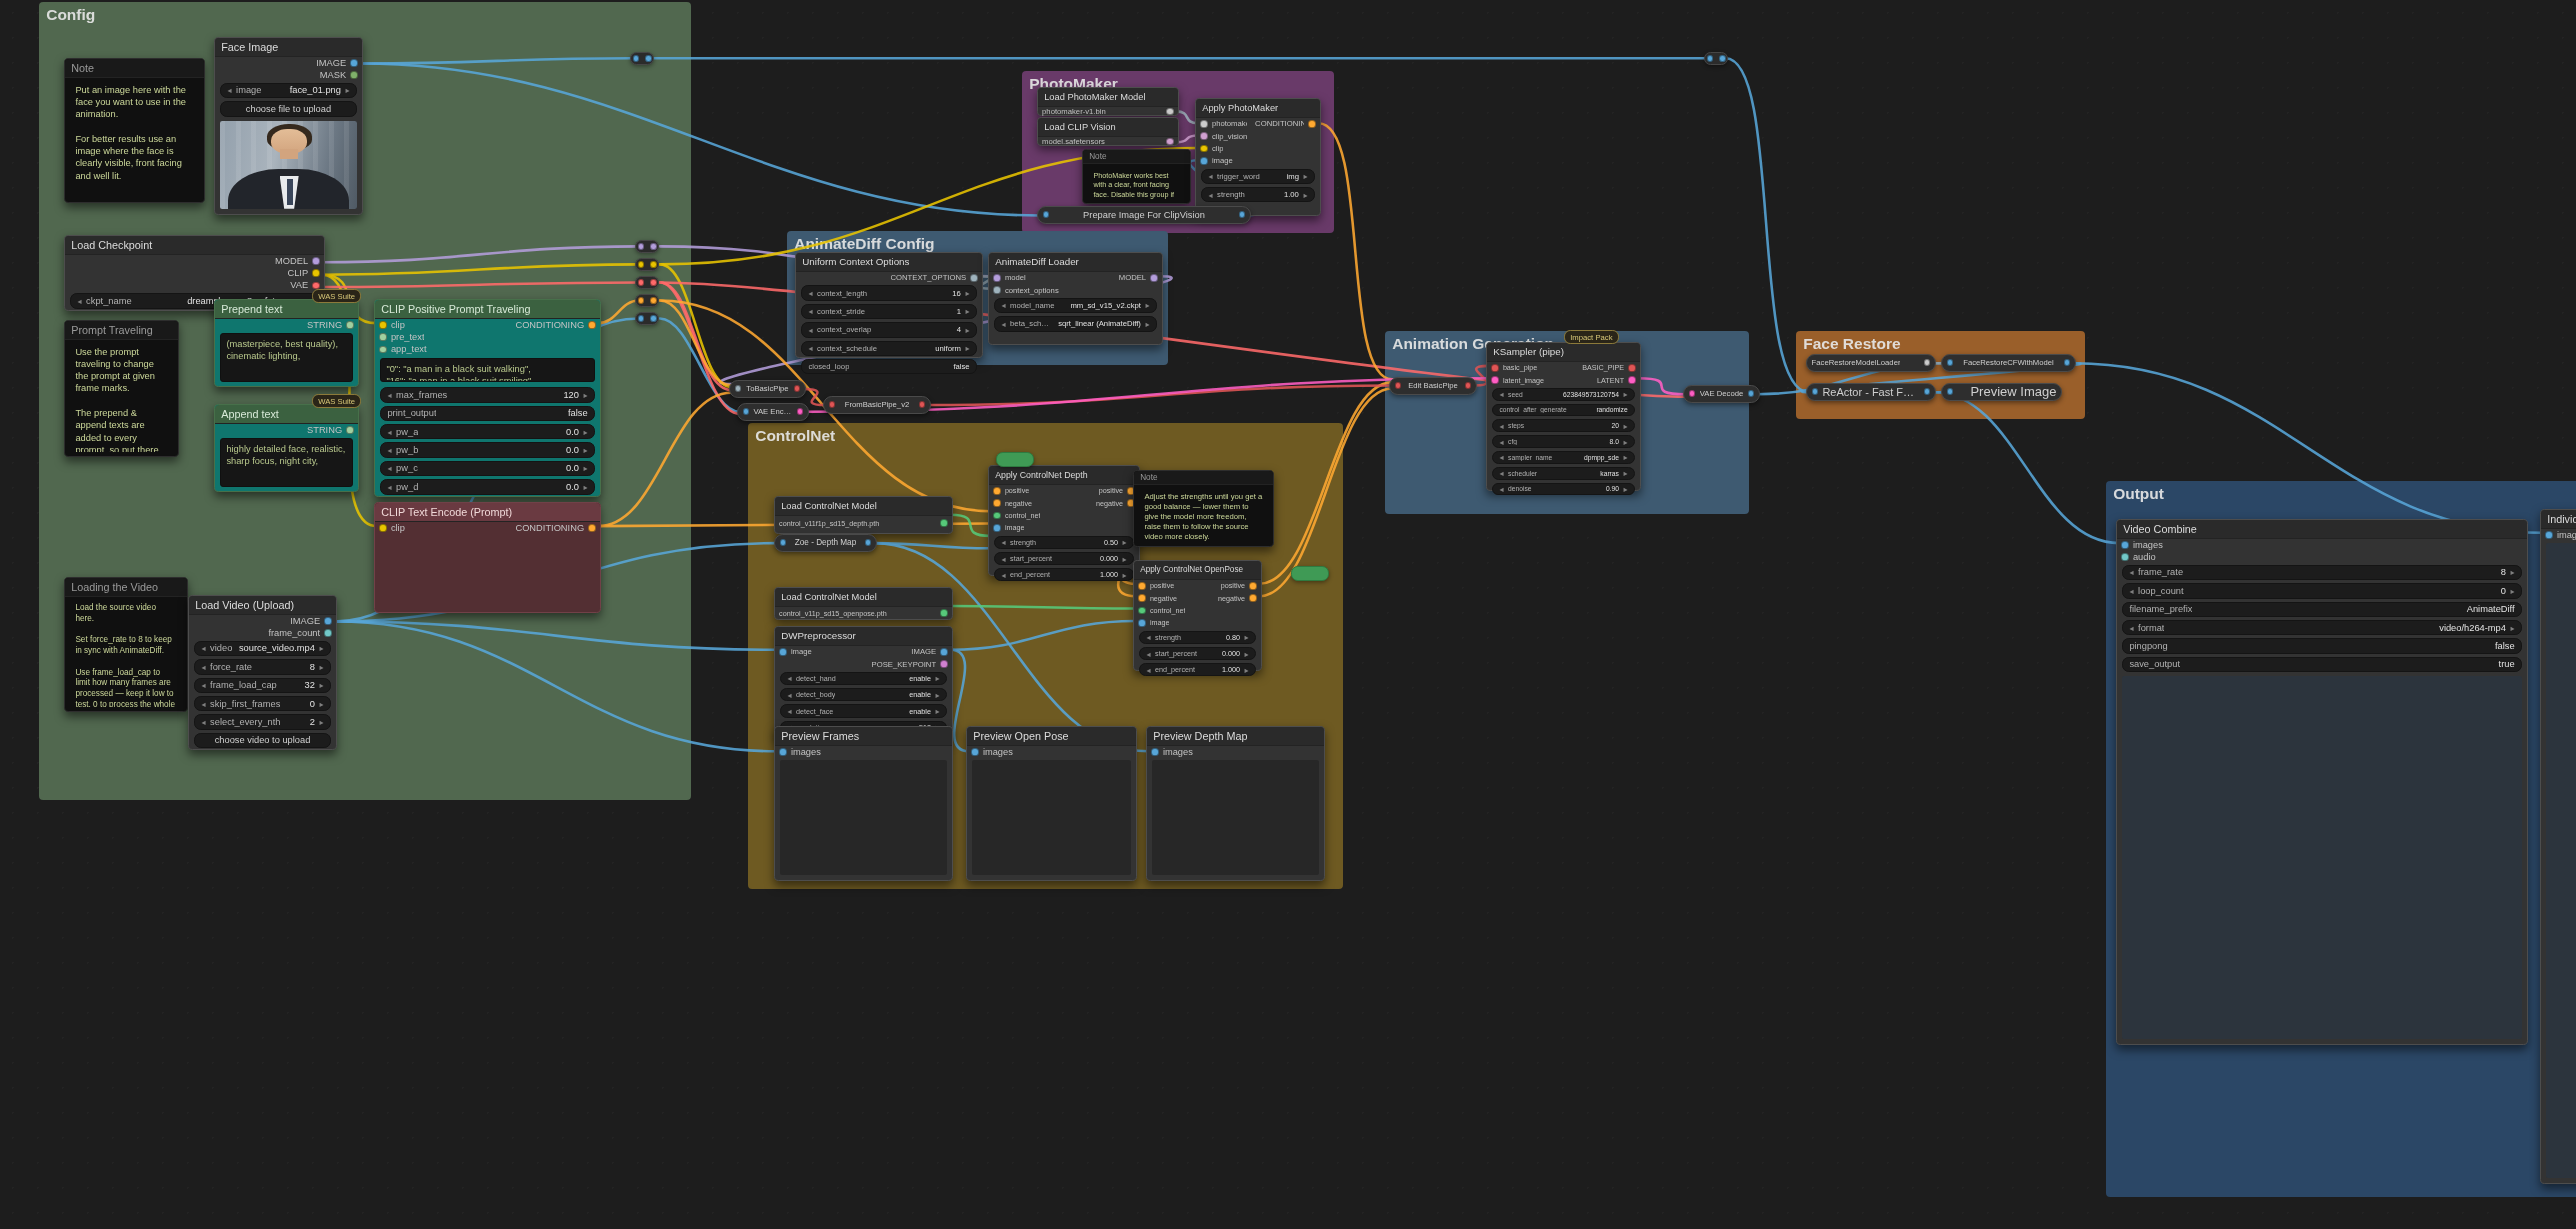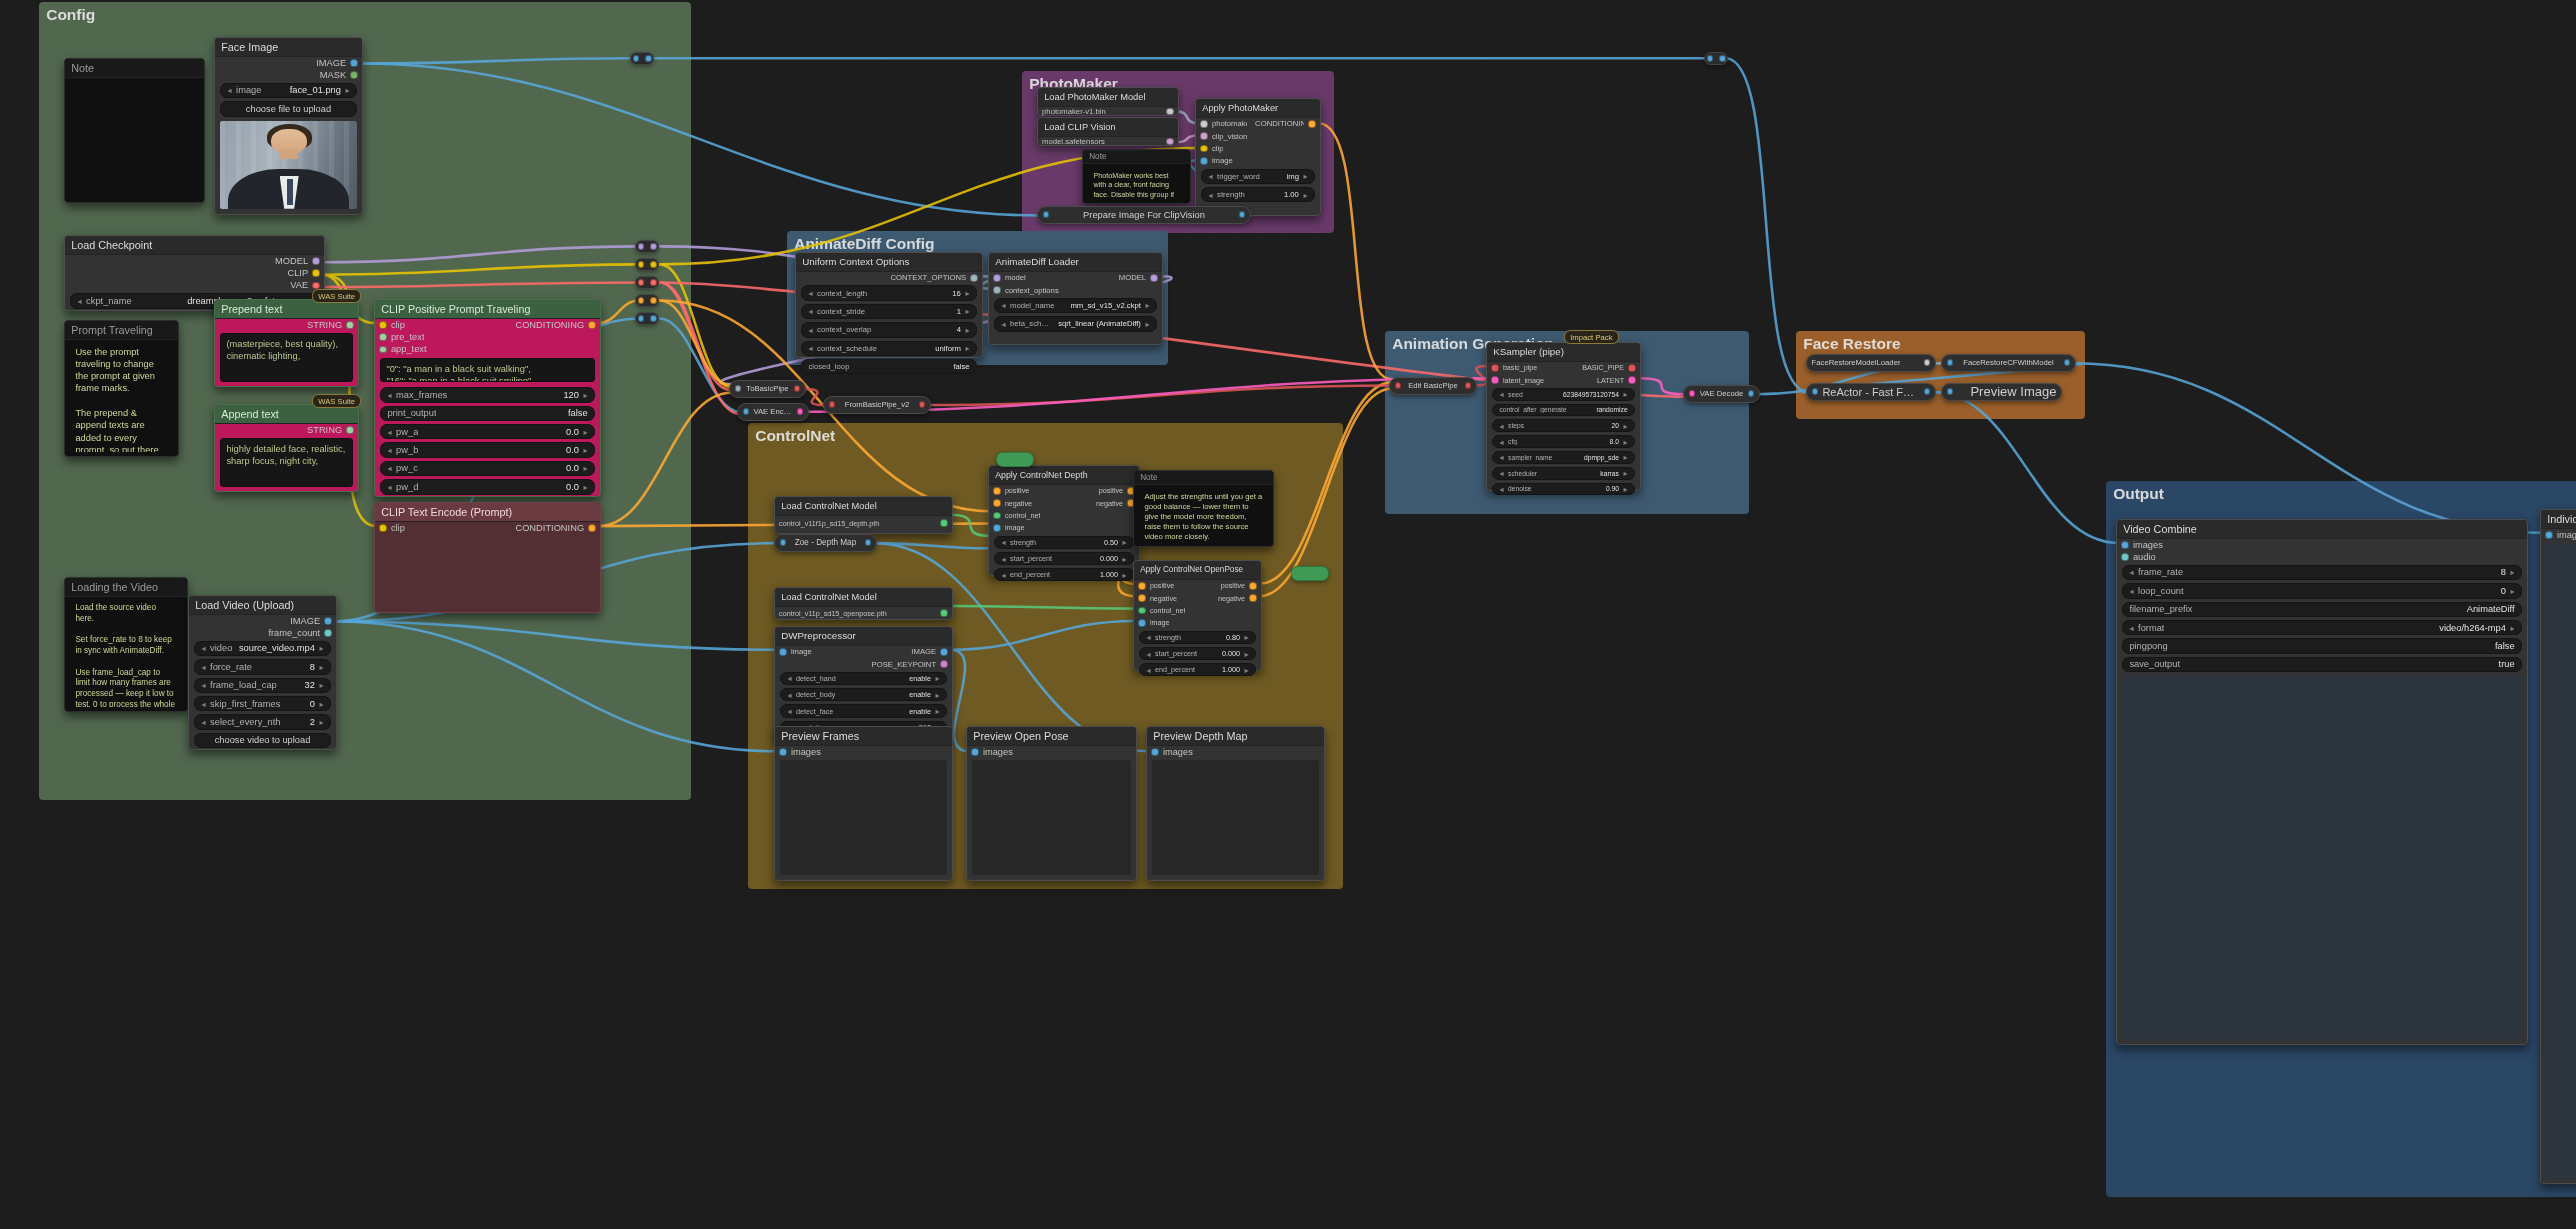--- a/index.html
+++ b/index.html
@@ -15,21 +15,21 @@
   .grp{position:absolute;border-radius:4.1px;z-index:1}
   .grp .gt{position:absolute;top:4.1px;left:7.2px;font-size:15.5px;font-weight:600;color:#e6e6e6;opacity:.92;white-space:nowrap}
   
   .node{position:absolute;display:flex;flex-direction:column;background:#333;border:0.5px solid #4d4d4d;
         border-radius:4.6px;box-shadow:0 4.1px 9.3px rgba(0,0,0,.5);box-sizing:border-box;z-index:10;color:#c8c8c8}
   .nh{height:17.5px;flex:none;display:flex;align-items:center;padding:0 6.2px;background:#2a2a2a;
       border-radius:4.1px 4.1px 0 0;color:#dcdcdc;font-size:10.8px;border-bottom:0.5px solid #232323;
       white-space:nowrap;overflow:hidden}
   .note-node{background:#101010;border-color:#2d2d2d}
   .note-node .nh{background:#191919;color:#9a9a9a}
-  .green{background:#be185d;border-color:#47704a}
+  .green{background:#0f766e;border-color:#47704a}
   .green .nh{background:#3b6140;color:#d8ead8}
   .maroon{background:#532f33;border-color:#714148}
   .maroon .nh{background:#6a3a41;color:#f0d8d8}
   .row{display:flex;align-items:center;height:12.4px;flex:none;padding:0 4.1px;gap:4.1px;font-size:9.3px;color:#c4c4c4}
   .pl{white-space:nowrap;overflow:hidden}
   .sp{flex:1}
   .d{width:7.7px;height:7.7px;border-radius:50%;background:var(--c,#999);flex:none;
      border:1px solid rgba(0,0,0,.4);box-sizing:border-box}
   .w{height:13.4px;flex:none;margin:1.5px 5.2px;background:#1c1c1c;border:0.5px solid #141414;border-radius:6.7px;
      display:flex;align-items:center;padding:0 6.2px;font-size:9.3px;color:#b2b2b2;overflow:hidden}
@@ -151,20 +151,23 @@
   <path class="lkL" d="M3179 734 C3269 734 3181 765 3271 765"></path>
   <path class="lkX" d="M1903 536 C1963 536 1862 560 1922 560"></path>
   <path class="lkX" d="M2283 216 C2313 216 2295 239 2325 239"></path>
   <path class="lkCV" d="M2283 276 C2313 276 2295 263 2325 263"></path>
 </svg>
 
 <div class="node note-node" style="left:64px;top:58px;width:141px;height:145px">
   <div class="nh">
       <span>Note</span>
     </div>
+  <div class="ta">Put an image here with the face you want to use in the animation.
+
+For better results use an image where the face is clearly visible, front facing and well lit.</div>
 </div>
 
 <div class="node" style="left:214px;top:37px;width:149px;height:178px">
   <div class="nh">
       <span>Face Image</span>
     </div>
   <div class="row">
       <span class="sp"></span>
       <span class="pl">IMAGE</span>
       <span class="d" style="--c:#58a6d8"></span>

